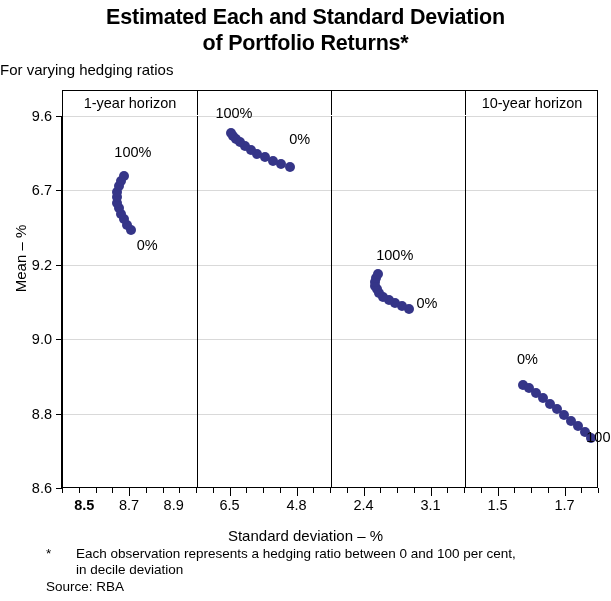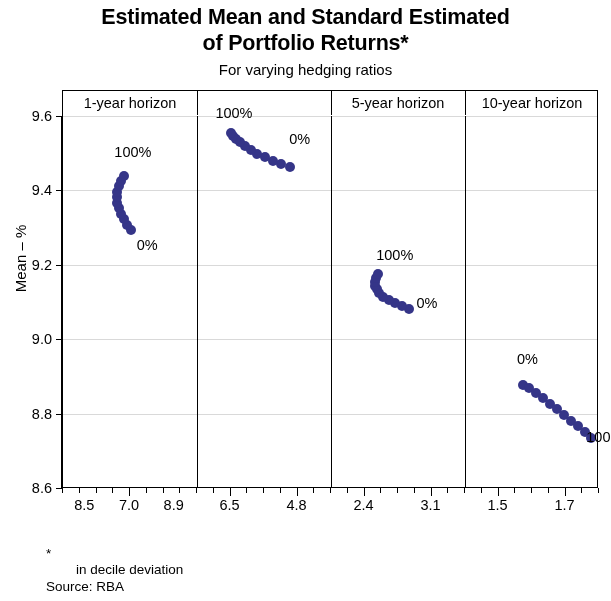--- a/index.html
+++ b/index.html
@@ -14,21 +14,21 @@
   #figure{position:absolute;left:0;top:0;width:611px;height:601px;}
 
   
   .title{
     position:absolute;left:0;width:611px;text-align:center;
     font-weight:bold;font-size:21.5px;letter-spacing:-0.2px;line-height:25px;
   }
   .title-l1{top:5px;}
   .title-l2{top:31px;}
   .subtitle{
-    position:absolute;left:0;width:611px;text-align:center;
+    position:absolute;left:0;width:611px;
     font-size:15px;top:61px;
   }
 
   
   .hdr-strip{
     position:absolute;left:62px;top:90px;width:536px;height:28px;
     border:1px solid #000;box-sizing:border-box;padding-left:31px;
   }
   .hdr-cell{
     position:absolute;top:0;height:24px;line-height:24px;
@@ -82,28 +82,27 @@
   .fn-star{left:46px;top:546px;}
   .fn-t1{left:76px;top:546px;}
   .fn-t2{left:76px;top:562px;}
   .fn-src{left:46px;top:579px;}
 </style>
 </head>
 <body>
 
 <div id="figure">
 
-  <div class="title title-l1">Estimated Mean and Standard Estimated</div>
+  <div class="title title-l1">Estimated Each and Standard Deviation</div>
   <div class="title title-l2">of Portfolio Returns*</div>
   <div class="subtitle">For varying hedging ratios</div>
 
   <div class="hdr-strip" id="hdr-strip">
       <div class="hdr-cell" style="left: 0px; width: 134px;">1-year horizon</div>
       <div class="hdr-div" style="left: 134px;"></div>
-      <div class="hdr-cell" style="left: 268px; width: 134px;">5-year horizon</div>
       <div class="hdr-div" style="left: 268px;"></div>
       <div class="hdr-cell" style="left: 402px; width: 134px;">10-year horizon</div>
       <div class="hdr-div" style="left: 402px;"></div>
     </div>
 
   <div class="axis-left-line"></div>
 
   <div class="plot" id="plot">
       <div class="gridline" style="top: 297.6px; background: rgb(217, 217, 217);"></div>
       <div class="gridline" style="top: 223.2px; background: rgb(217, 217, 217);"></div>
@@ -170,36 +169,36 @@
   <div id="yaxis">
       <div class="ytick" style="left: 56px; top: 488px;"></div>
       <div class="ytick-label" style="left: 6px; top: 481px;">8.6</div>
       <div class="ytick" style="left: 56px; top: 413.6px;"></div>
       <div class="ytick-label" style="left: 6px; top: 406.6px;">8.8</div>
       <div class="ytick" style="left: 56px; top: 339.2px;"></div>
       <div class="ytick-label" style="left: 6px; top: 332.2px;">9.0</div>
       <div class="ytick" style="left: 56px; top: 264.8px;"></div>
       <div class="ytick-label" style="left: 6px; top: 257.8px;">9.2</div>
       <div class="ytick" style="left: 56px; top: 190.4px;"></div>
-      <div class="ytick-label" style="left: 6px; top: 183.4px;">9.4</div>
+      <div class="ytick-label" style="left: 6px; top: 183.4px;">6.7</div>
       <div class="ytick" style="left: 56px; top: 116px;"></div>
       <div class="ytick-label" style="left: 6px; top: 109px;">9.6</div>
     </div>
   <div id="xaxis" style="position: absolute; left: 0px; top: 488px; width: 611px; height: 40px;">
       <div class="xtick minor" style="left: 62px;"></div>
       <div class="xtick minor" style="left: 78.75px;"></div>
       <div class="xtick minor" style="left: 95.5px;"></div>
       <div class="xtick minor" style="left: 112.25px;"></div>
       <div class="xtick major" style="left: 129px;"></div>
       <div class="xtick minor" style="left: 145.75px;"></div>
       <div class="xtick minor" style="left: 162.5px;"></div>
       <div class="xtick minor" style="left: 179.25px;"></div>
       <div class="xtick minor" style="left: 196px;"></div>
-      <div class="xtick-label" style="left: 84.3333px;">8.5</div>
-      <div class="xtick-label" style="left: 129px;">7.0</div>
+      <div class="xtick-label" style="left: 84.3333px; font-weight: bold;">8.5</div>
+      <div class="xtick-label" style="left: 129px;">8.7</div>
       <div class="xtick-label" style="left: 173.667px;">8.9</div>
       <div class="xtick minor" style="left: 212.75px;"></div>
       <div class="xtick major" style="left: 229.5px;"></div>
       <div class="xtick minor" style="left: 246.25px;"></div>
       <div class="xtick minor" style="left: 263px;"></div>
       <div class="xtick minor" style="left: 279.75px;"></div>
       <div class="xtick major" style="left: 296.5px;"></div>
       <div class="xtick minor" style="left: 313.25px;"></div>
       <div class="xtick minor" style="left: 330px;"></div>
       <div class="xtick-label" style="left: 229.5px;">6.5</div>
@@ -220,18 +219,20 @@
       <div class="xtick minor" style="left: 531px;"></div>
       <div class="xtick minor" style="left: 547.75px;"></div>
       <div class="xtick major" style="left: 564.5px;"></div>
       <div class="xtick minor" style="left: 581.25px;"></div>
       <div class="xtick minor" style="left: 598px;"></div>
       <div class="xtick-label" style="left: 497.5px;">1.5</div>
       <div class="xtick-label" style="left: 564.5px;">1.7</div>
     </div>
 
   <div class="ylabel">Mean – %</div>
+  <div class="xlabel">Standard deviation – %</div>
 
   <div class="fn fn-star">*</div>
+  <div class="fn fn-t1">Each observation represents a hedging ratio between 0 and 100 per cent,</div>
   <div class="fn fn-t2">in decile deviation</div>
   <div class="fn fn-src">Source: RBA</div>
 
 </div>
 
 </body></html>

